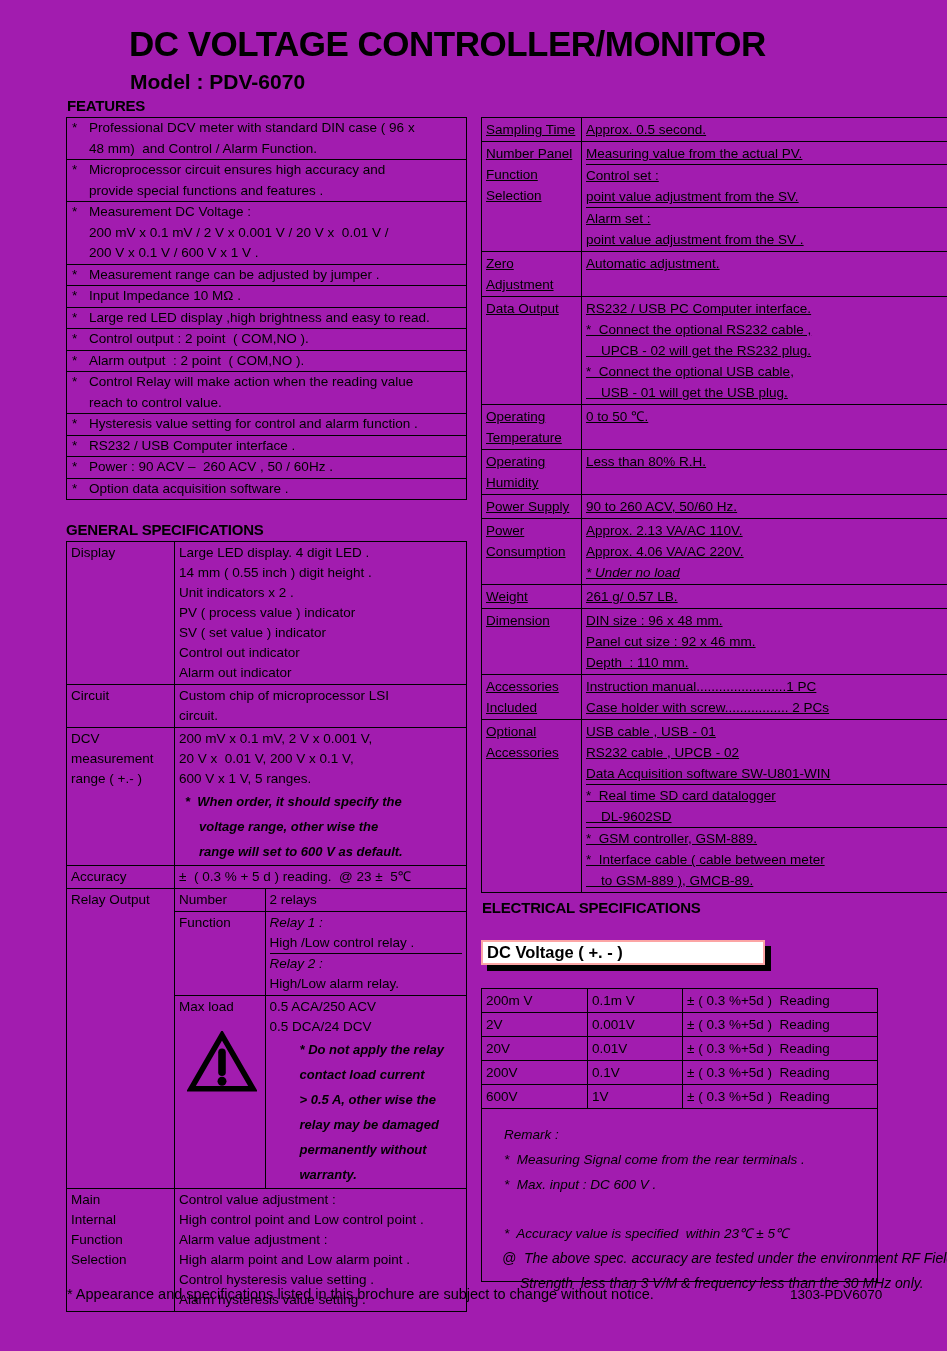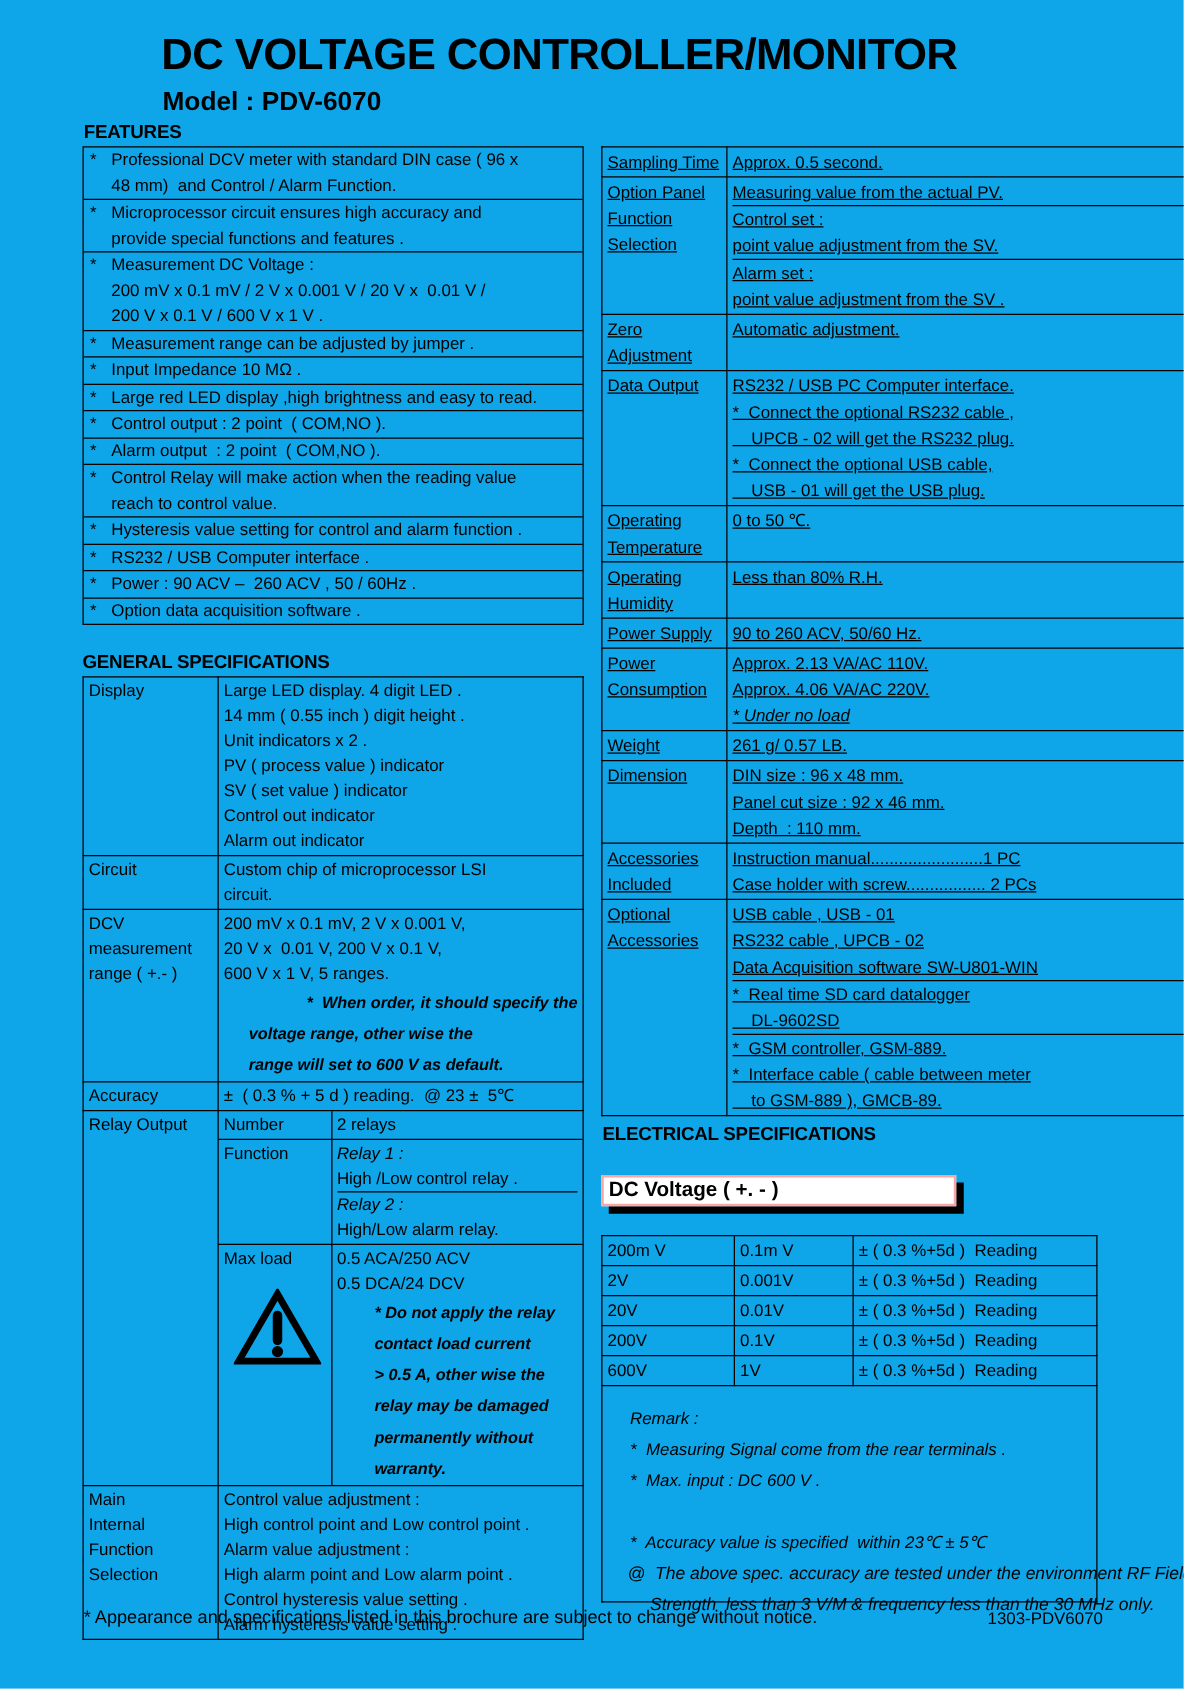--- a/index.html
+++ b/index.html
@@ -1,17 +1,17 @@
 <!DOCTYPE html>
 <html><head>
 <meta charset="utf-8">
 <style>
   html,body{margin:0;padding:0;background:#fff;}
   body{width:947px;height:1351px;font-family:"Liberation Sans",sans-serif;color:#000;}
-  .page{position:relative;width:947px;height:1351px;background:#0ea5e9;overflow:hidden;}
+  .page{position:relative;width:947px;height:1351px;background:#a21caf;overflow:hidden;}
 
   .title{position:absolute;left:129px;top:24px;font-size:35px;font-weight:700;letter-spacing:-0.5px;white-space:pre;}
   .model{position:absolute;left:130px;top:70px;font-size:21px;font-weight:700;white-space:pre;}
   .sec-h{position:absolute;font-size:15px;font-weight:700;letter-spacing:-0.2px;white-space:pre;}
   .features-h{left:67px;top:97px;}
   .general-h{left:66px;top:521px;}
   .electrical-h{left:482px;top:899px;}
 
   .line{white-space:pre;font-size:13.5px;line-height:21px;}
   .s-i{font-style:italic;}
@@ -165,21 +165,21 @@
               <div class="line">Sampling Time</div>
             </td>
             <td>
               <div class="subcell">
                 <div class="line">Approx. 0.5 second.</div>
               </div>
             </td>
           </tr>
           <tr>
             <td class="lab">
-              <div class="line">Option Panel</div>
+              <div class="line">Number Panel</div>
               <div class="line">Function</div>
               <div class="line">Selection</div>
             </td>
             <td>
               <div class="subcell">
                 <div class="line">Measuring value from the actual PV.</div>
               </div>
               <div class="subcell bt">
                 <div class="line">Control set :</div>
                 <div class="line">point value adjustment from the SV.</div>
@@ -359,21 +359,21 @@
             <td class="lab">
               <div class="line">DCV</div>
               <div class="line">measurement</div>
               <div class="line">range ( +.- )</div>
             </td>
             <td>
               <div class="subcell">
                 <div class="line">200 mV x 0.1 mV, 2 V x 0.001 V,</div>
                 <div class="line">20 V x  0.01 V, 200 V x 0.1 V,</div>
                 <div class="line">600 V x 1 V, 5 ranges.</div>
-                <div class="line s-bi" style="padding-left: 6px; text-align: right;">*  When order, it should specify the</div>
+                <div class="line s-bi" style="padding-left: 6px;">*  When order, it should specify the</div>
                 <div class="line s-bi" style="padding-left: 20px;">voltage range, other wise the</div>
                 <div class="line s-bi" style="padding-left: 20px;">range will set to 600 V as default.</div>
               </div>
             </td>
           </tr>
           <tr>
             <td class="lab">
               <div class="line">Accuracy</div>
             </td>
             <td>

